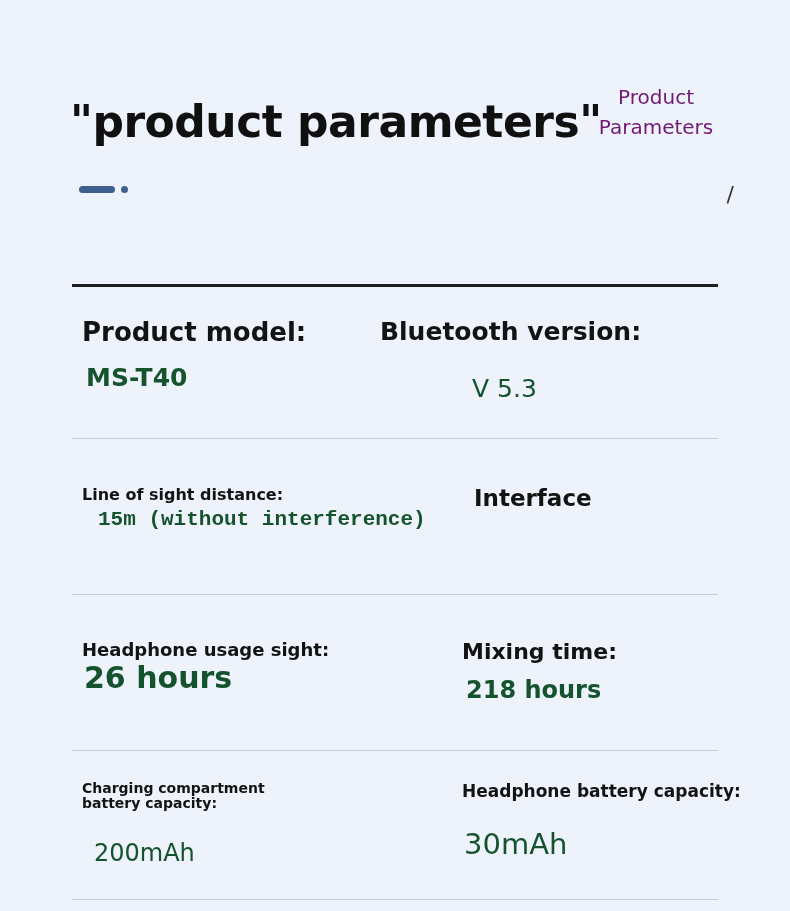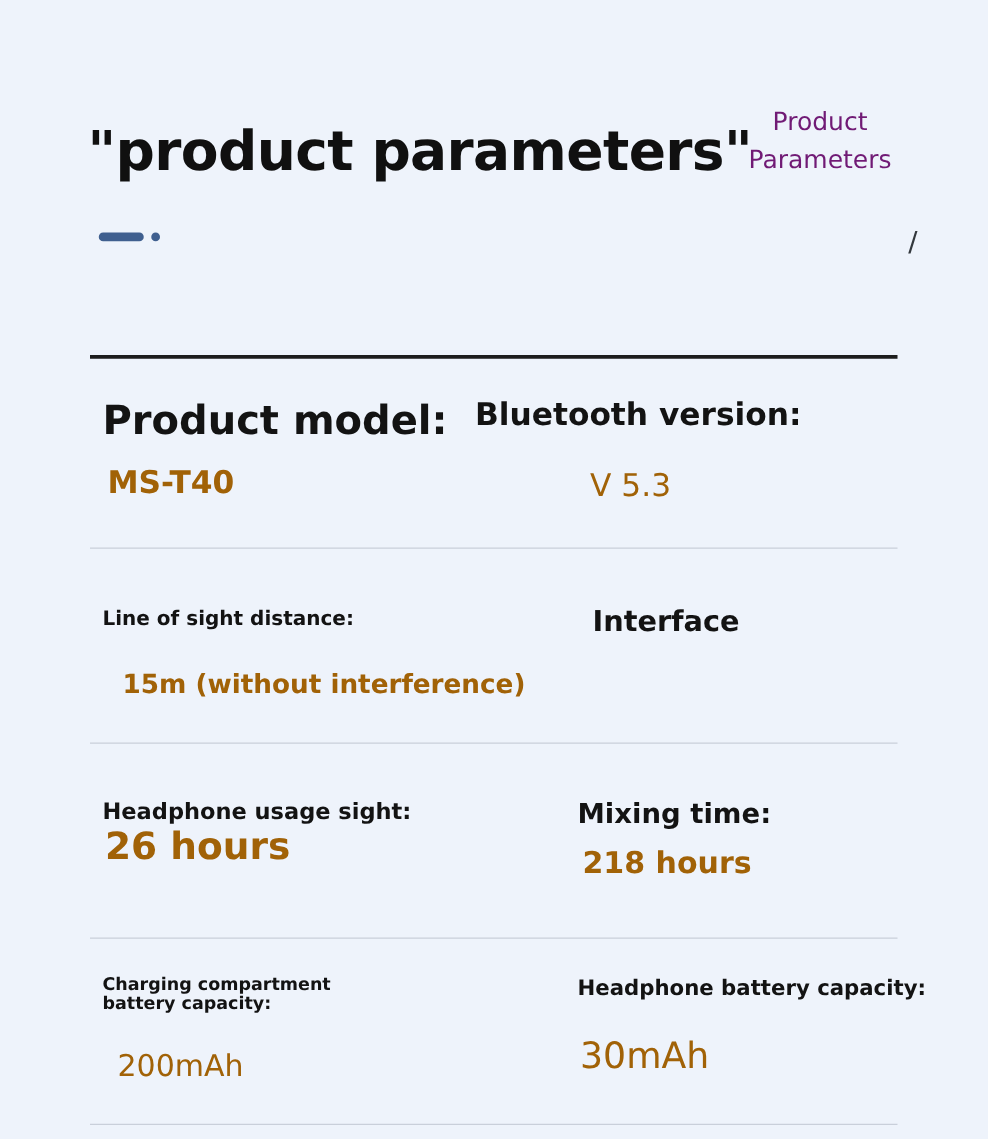--- a/index.html
+++ b/index.html
@@ -104,37 +104,37 @@
   .cell {
     box-sizing: border-box;
   }
   .cell .label {
     font-weight: 700;
     color: #131313;
     display: block;
   }
   .cell .value {
     display: block;
-    color: #a16207;
+    color: #14532d;
   }
 
   
   .row1 { height: 151px; padding-top: 30px; }
   .row1 .c1 { width: 300px; padding-left: 10px; }
-  .row1 .c1 .label { font-size: 32px; }
+  .row1 .c1 .label { font-size: 26px; }
   .row1 .c1 .value { font-size: 25px; font-weight: 700; margin-top: 16px; padding-left: 4px; }
   .row1 .c2 { width: 346px; padding-left: 8px; }
   .row1 .c2 .label { font-size: 25px; }
   .row1 .c2 .value { font-size: 25px; font-weight: 400; margin-top: 28px; padding-left: 92px; }
 
   
   .row2 { height: 155px; padding-top: 46px; }
   .row2 .c1 { width: 400px; padding-left: 10px; }
   .row2 .c1 .label { font-size: 16px; }
-  .row2 .c1 .value { font-size: 21px; font-weight: 700; margin-top: 31px; padding-left: 16px; }
+  .row2 .c1 .value { font-size: 21px; font-weight: 700; margin-top: 4px; padding-left: 16px; font-family: Liberation Mono, monospace; }
   .row2 .c2 { width: 246px; padding-left: 2px; }
   .row2 .c2 .label { font-size: 23px; font-weight: 700; }
   .row2 .c2 .value { font-size: 23px; font-weight: 400; margin-top: 20px; }
 
   
   .row3 { height: 155px; padding-top: 44px; }
   .row3 .c1 { width: 390px; padding-left: 10px; }
   .row3 .c1 .label { font-size: 18px; }
   .row3 .c1 .value { font-size: 30px; font-weight: 700; padding-left: 2px; }
   .row3 .c2 { width: 256px; padding-left: 0px; }

